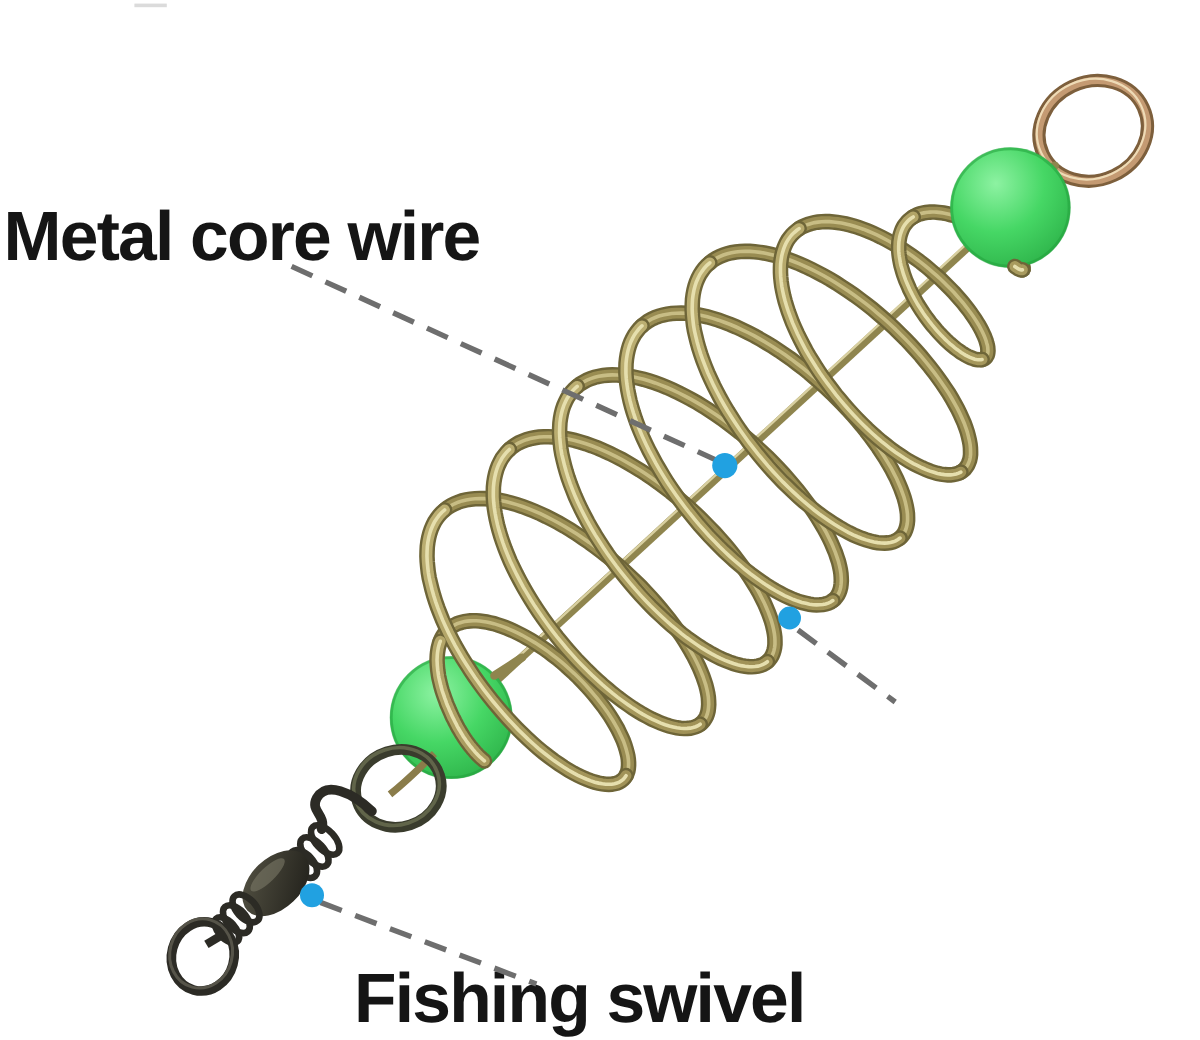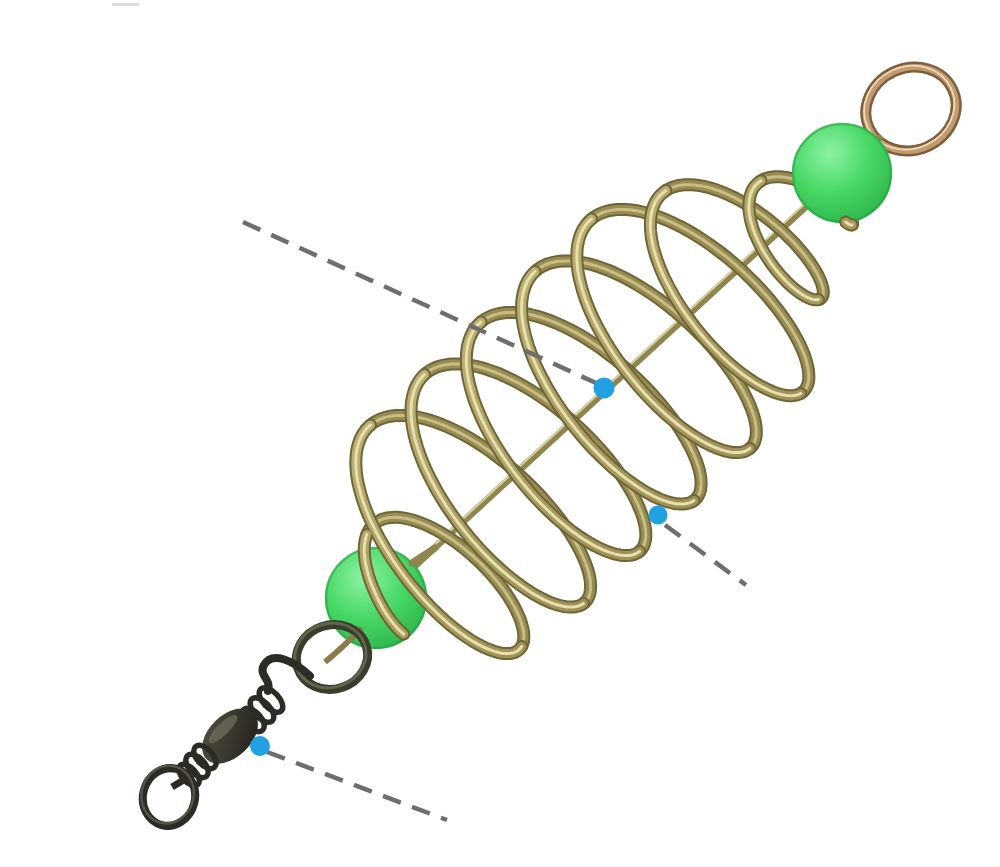--- a/index.html
+++ b/index.html
@@ -14,20 +14,22 @@
   #label-metal-core-wire{left:3px;top:169px;}
   #label-color-plating{left:660px;top:593px;}
   #label-fishing-swivel{left:295px;top:804px;}
   #scene{position:absolute;left:0;top:0;pointer-events:none;}
 </style>
 </head>
 <body>
 
 <div class="stage">
 
+  <div class="label" id="label-metal-core-wire">Metal core wire</div>
+  <div class="label" id="label-fishing-swivel">Fishing swivel</div>
 
   <svg id="scene" width="1000" height="867" viewBox="0 0 1000 867">
     <defs>
       <linearGradient id="brass" x1="0" y1="0" x2="1" y2="1">
         <stop offset="0" stop-color="#cfc386"></stop>
         <stop offset="0.5" stop-color="#ab9d60"></stop>
         <stop offset="1" stop-color="#8a7c46"></stop>
       </linearGradient>
       <radialGradient id="bead" cx="0.38" cy="0.30" r="0.9">
         <stop offset="0" stop-color="#8df2a2"></stop>

